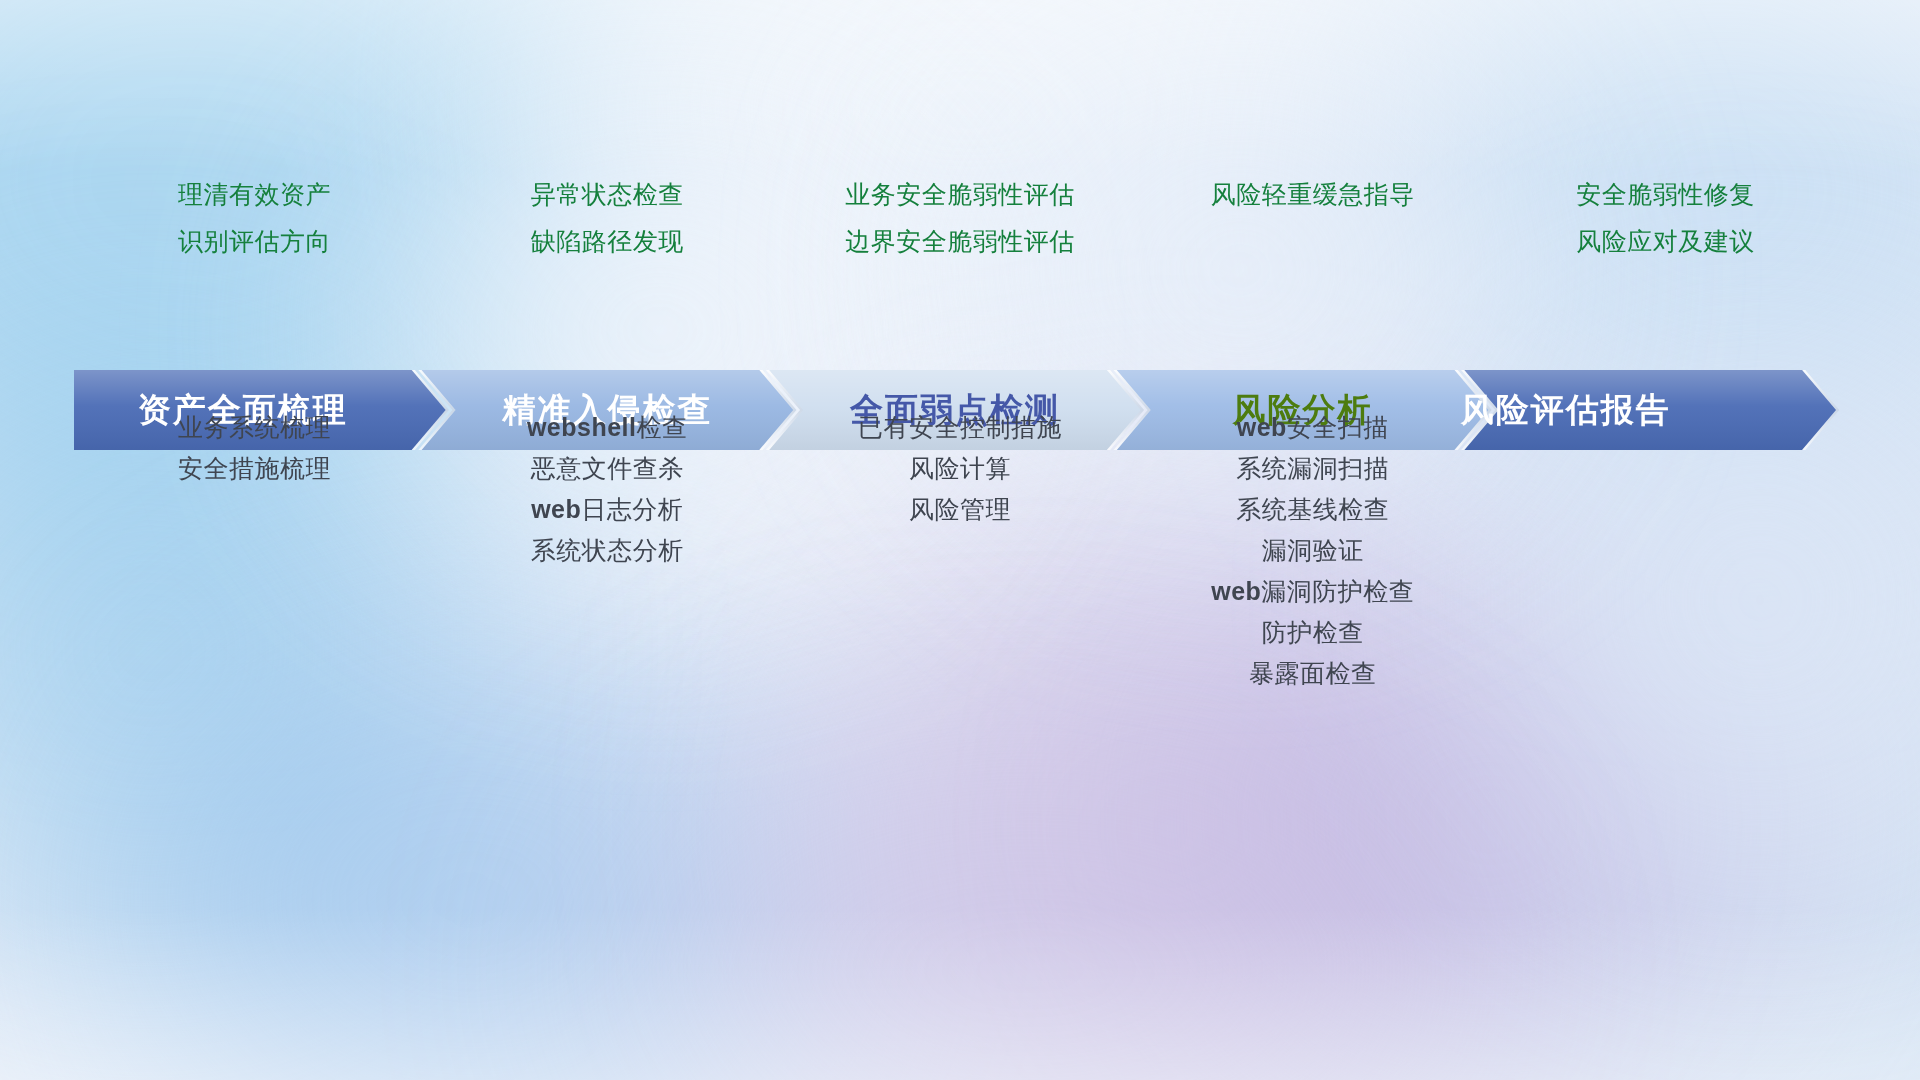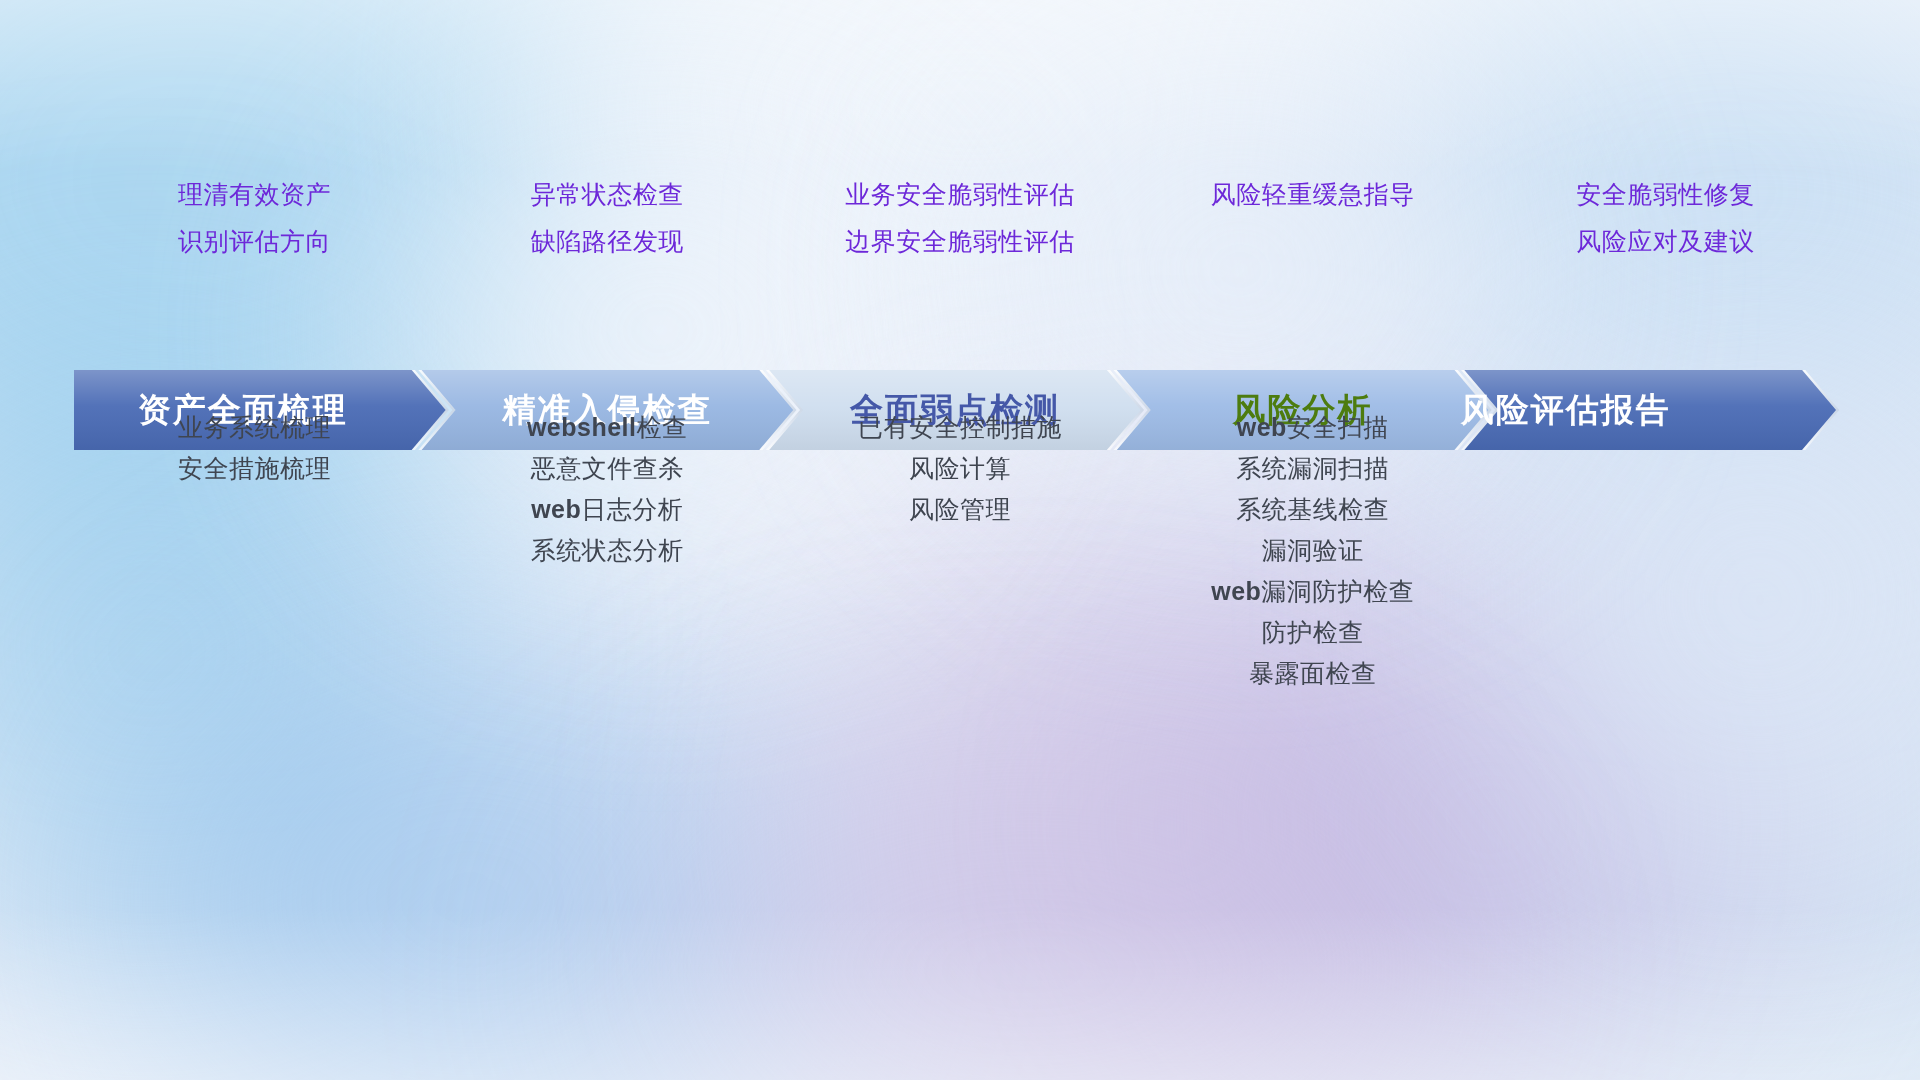--- a/index.html
+++ b/index.html
@@ -38,21 +38,21 @@
 
   
   #stage { position:absolute; inset:0; z-index:2; }
 
   .cols { position:absolute; left:78px; width:1764px; display:flex; }
   .col { flex:0 0 20%; display:flex; flex-direction:column; align-items:center; }
 
   
   #top-texts { top:182px; }
   .top-line {
-    font-size:25px; color:#6d28d9; line-height:1.0;
+    font-size:25px; color:#15803d; line-height:1.0;
     margin-bottom:22px; white-space:nowrap; letter-spacing:.5px;
   }
 
   
   #bottom-texts { top:415px; }
   .bot-line {
     font-size:25px; color:#3f4550; line-height:1.0;
     margin-bottom:16px; white-space:nowrap; letter-spacing:.5px;
   }
   .bot-line b { font-weight:700; }

